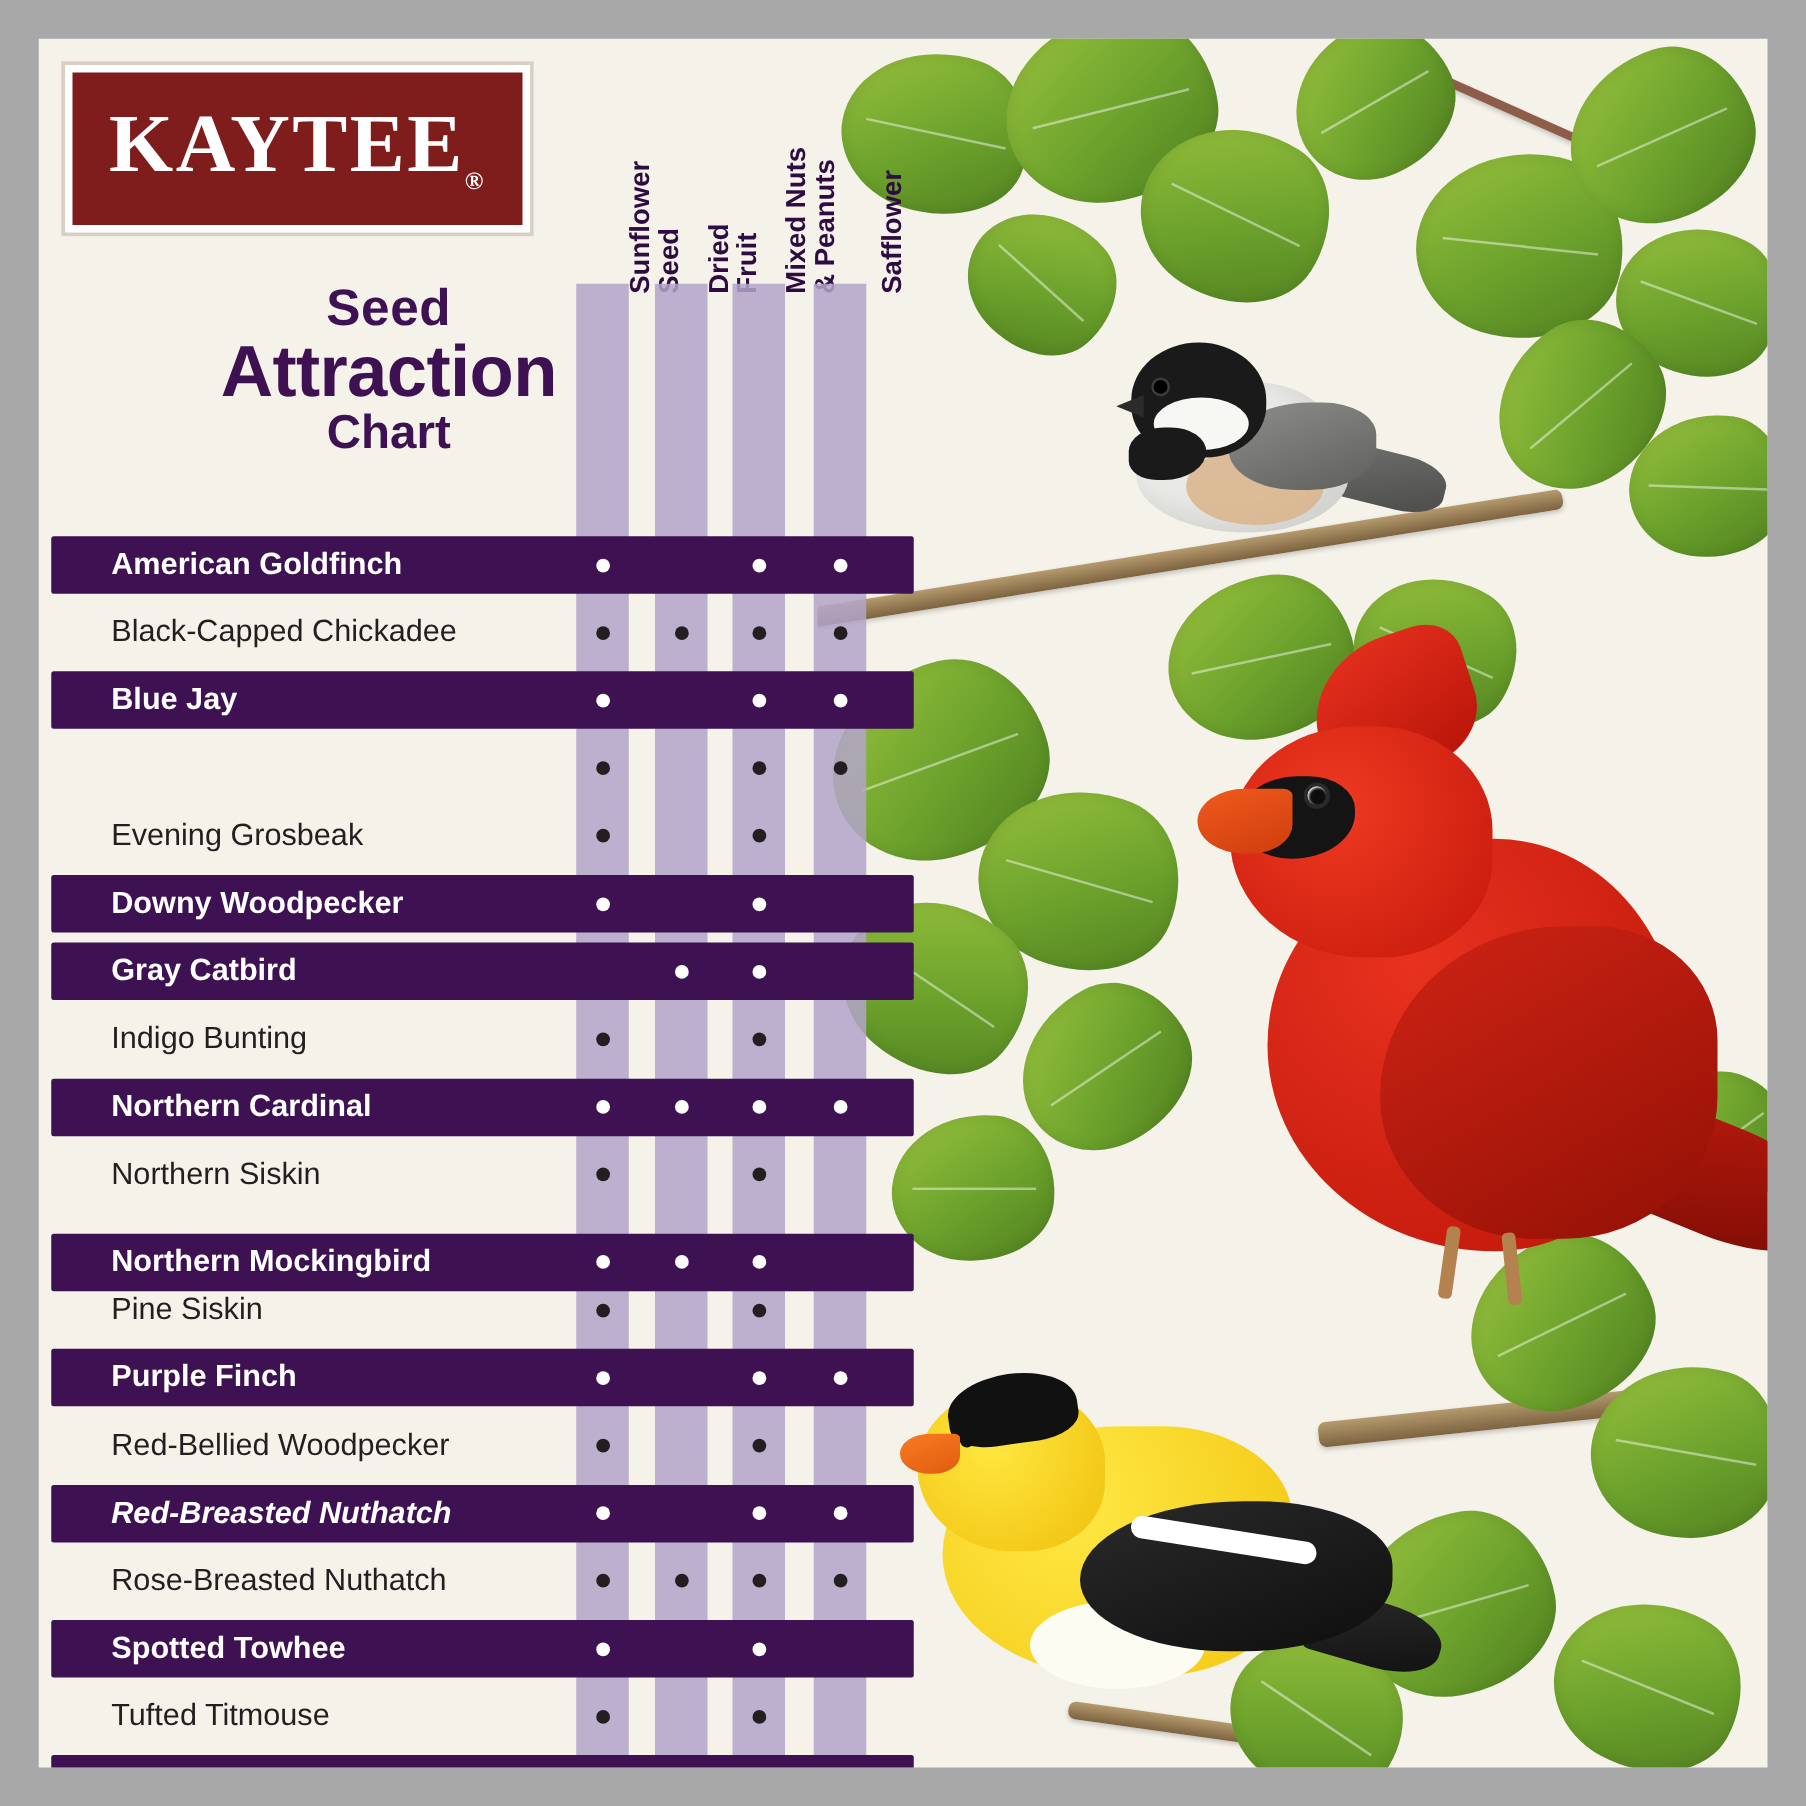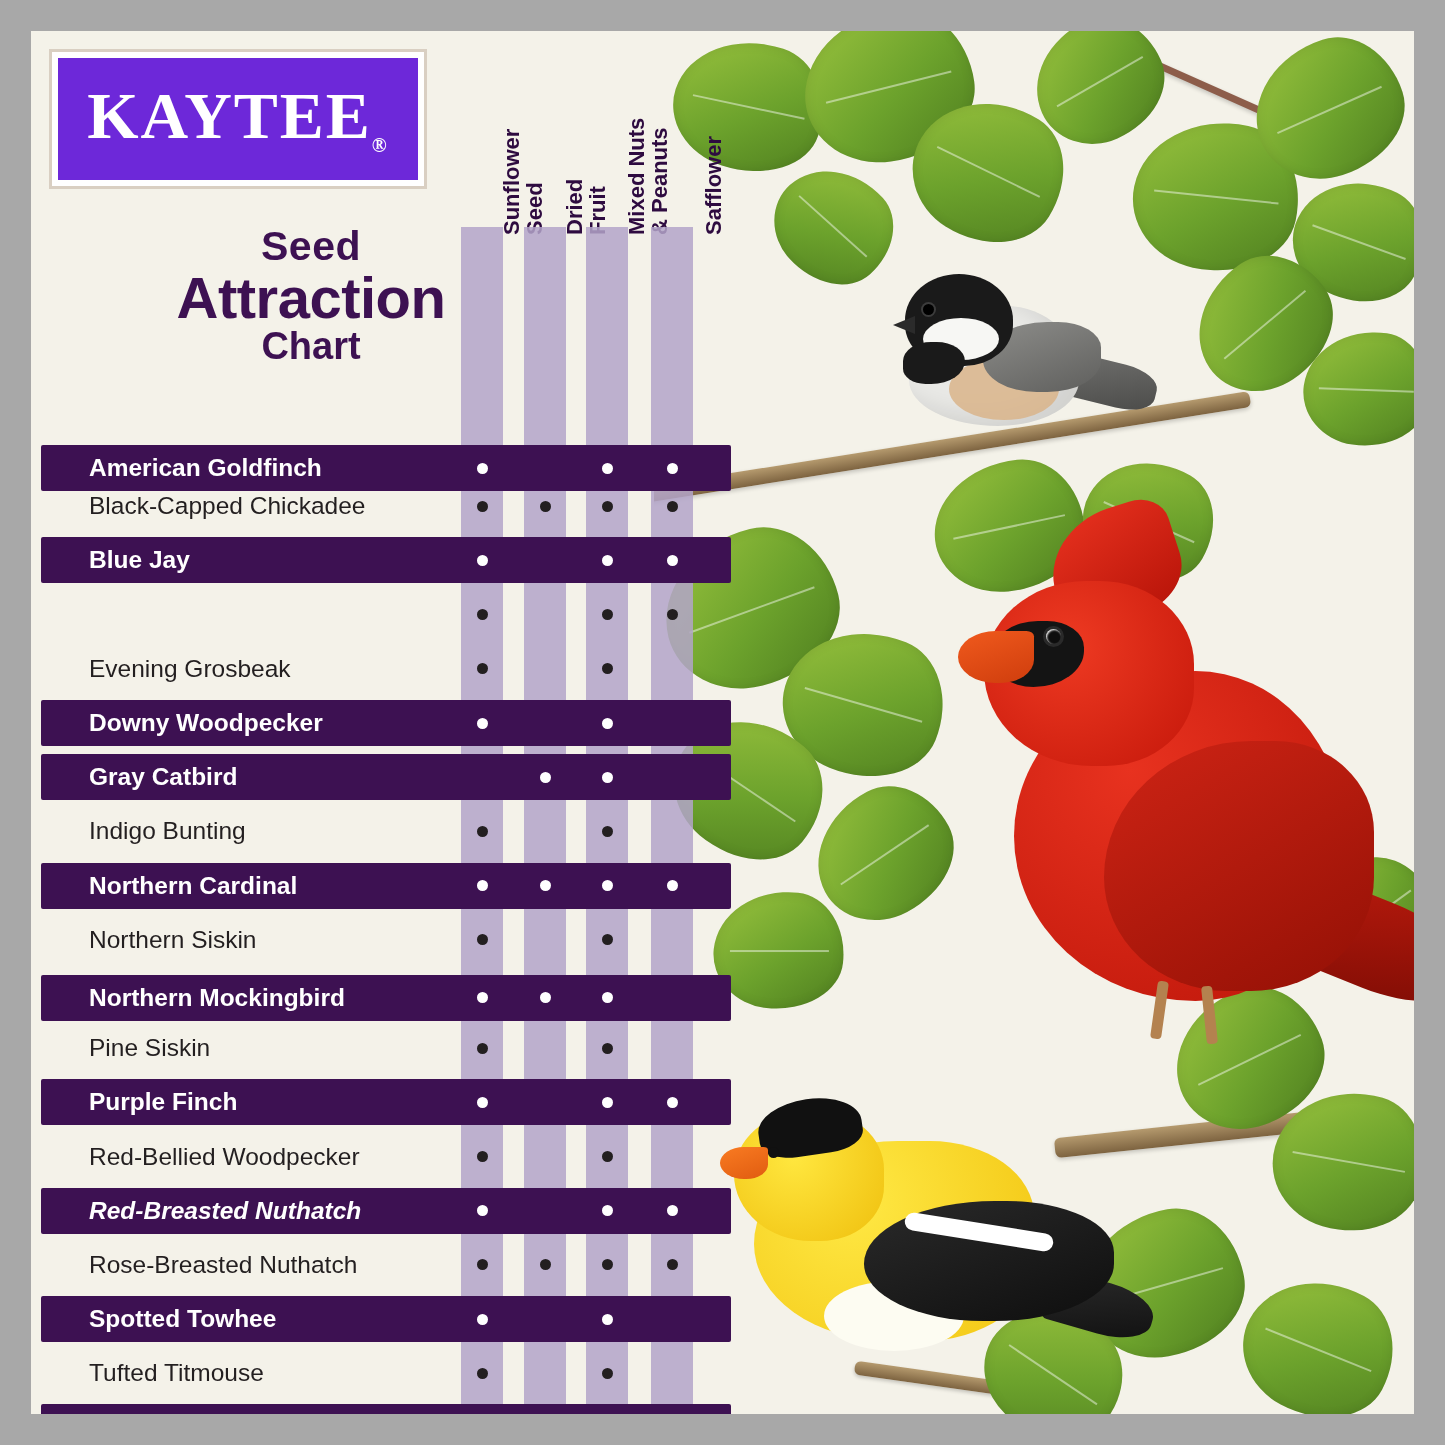--- a/index.html
+++ b/index.html
@@ -67,21 +67,21 @@
   .gf-tail{position:absolute;left:330px;top:230px;width:110px;height:52px;background:linear-gradient(160deg,#2b2b2b,#101010);border-radius:8px 45% 45% 8px;transform:rotate(16deg);}
   .gf-belly{position:absolute;left:110px;top:230px;width:140px;height:70px;background:#fdfcf2;border-radius:50%;}
 
   
   .logo{
     position:absolute;left:18px;top:18px;width:378px;height:140px;
     background:#ffffff;border:3px solid #d9cfc2;
     box-sizing:border-box;padding:6px;
   }
   .logo-inner{
-    width:100%;height:100%;background:#6d28d9;display:flex;align-items:center;justify-content:center;
+    width:100%;height:100%;background:#7f1d1d;display:flex;align-items:center;justify-content:center;
   }
   .logo-text{
     color:#fff;font-family:"Liberation Serif",serif;font-weight:bold;
     font-size:66px;letter-spacing:2px;line-height:1;
     position:relative;
   }
   .logo-text .reg{font-size:20px;vertical-align:sub;}
 
   
   .chart-title{
@@ -222,83 +222,83 @@
 Seed</div>
       <div class="colstrip" style="left: 483px;"></div>
       <div class="colhead" style="left: 525px; top: 8px;">Dried
 Fruit</div>
       <div class="colstrip" style="left: 545px;"></div>
       <div class="colhead" style="left: 587px; top: 8px;">Mixed Nuts
 &amp; Peanuts</div>
       <div class="colstrip" style="left: 610px;"></div>
       <div class="colhead" style="left: 652px; top: 8px;">Safflower</div>
       <div class="rows" style="top: 198px;">
+        <div class="row alt" style="top: 0px;">
+          <div class="rowbar"></div>
+          <div class="rowlabel">American Goldfinch</div>
+          <div class="dot" style="left: 435.5px;"></div>
+          <div class="dot" style="left: 560.5px;"></div>
+          <div class="dot" style="left: 625.5px;"></div>
+        </div>
+        <div class="row" style="top: 0px;">
+          <div class="rowlabel">Black-Capped Chickadee</div>
+          <div class="dot" style="left: 435.5px;"></div>
+          <div class="dot" style="left: 498.5px;"></div>
+          <div class="dot" style="left: 560.5px;"></div>
+          <div class="dot" style="left: 625.5px;"></div>
+        </div>
+        <div class="row alt" style="top: 0px;">
+          <div class="rowbar"></div>
+          <div class="rowlabel">Blue Jay</div>
+          <div class="dot" style="left: 435.5px;"></div>
+          <div class="dot" style="left: 560.5px;"></div>
+          <div class="dot" style="left: 625.5px;"></div>
+        </div>
+        <div class="row" style="top: 0px;">
+          <div class="dot" style="left: 435.5px;"></div>
+          <div class="dot" style="left: 560.5px;"></div>
+          <div class="dot" style="left: 625.5px;"></div>
+        </div>
+        <div class="row" style="top: 0px;">
+          <div class="rowlabel">Evening Grosbeak</div>
+          <div class="dot" style="left: 435.5px;"></div>
+          <div class="dot" style="left: 560.5px;"></div>
+        </div>
+        <div class="row alt" style="top: 0px;">
+          <div class="rowbar"></div>
+          <div class="rowlabel">Downy Woodpecker</div>
+          <div class="dot" style="left: 435.5px;"></div>
+          <div class="dot" style="left: 560.5px;"></div>
+        </div>
+        <div class="row alt" style="top: 0px;">
+          <div class="rowbar"></div>
+          <div class="rowlabel">Gray Catbird</div>
+          <div class="dot" style="left: 498.5px;"></div>
+          <div class="dot" style="left: 560.5px;"></div>
+        </div>
+        <div class="row" style="top: 0px;">
+          <div class="rowlabel">Indigo Bunting</div>
+          <div class="dot" style="left: 435.5px;"></div>
+          <div class="dot" style="left: 560.5px;"></div>
+        </div>
+        <div class="row alt" style="top: 0px;">
+          <div class="rowbar"></div>
+          <div class="rowlabel">Northern Cardinal</div>
+          <div class="dot" style="left: 435.5px;"></div>
+          <div class="dot" style="left: 498.5px;"></div>
+          <div class="dot" style="left: 560.5px;"></div>
+          <div class="dot" style="left: 625.5px;"></div>
+        </div>
+        <div class="row" style="top: 0px;">
+          <div class="rowlabel">Northern Siskin</div>
+          <div class="dot" style="left: 435.5px;"></div>
+          <div class="dot" style="left: 560.5px;"></div>
+        </div>
         <div class="row alt" style="top: 16px;">
           <div class="rowbar"></div>
-          <div class="rowlabel">American Goldfinch</div>
-          <div class="dot" style="left: 435.5px;"></div>
-          <div class="dot" style="left: 560.5px;"></div>
-          <div class="dot" style="left: 625.5px;"></div>
-        </div>
-        <div class="row" style="top: 0px;">
-          <div class="rowlabel">Black-Capped Chickadee</div>
-          <div class="dot" style="left: 435.5px;"></div>
-          <div class="dot" style="left: 498.5px;"></div>
-          <div class="dot" style="left: 560.5px;"></div>
-          <div class="dot" style="left: 625.5px;"></div>
-        </div>
-        <div class="row alt" style="top: 0px;">
-          <div class="rowbar"></div>
-          <div class="rowlabel">Blue Jay</div>
-          <div class="dot" style="left: 435.5px;"></div>
-          <div class="dot" style="left: 560.5px;"></div>
-          <div class="dot" style="left: 625.5px;"></div>
-        </div>
-        <div class="row" style="top: 0px;">
-          <div class="dot" style="left: 435.5px;"></div>
-          <div class="dot" style="left: 560.5px;"></div>
-          <div class="dot" style="left: 625.5px;"></div>
-        </div>
-        <div class="row" style="top: 0px;">
-          <div class="rowlabel">Evening Grosbeak</div>
-          <div class="dot" style="left: 435.5px;"></div>
-          <div class="dot" style="left: 560.5px;"></div>
-        </div>
-        <div class="row alt" style="top: 0px;">
-          <div class="rowbar"></div>
-          <div class="rowlabel">Downy Woodpecker</div>
-          <div class="dot" style="left: 435.5px;"></div>
-          <div class="dot" style="left: 560.5px;"></div>
-        </div>
-        <div class="row alt" style="top: 0px;">
-          <div class="rowbar"></div>
-          <div class="rowlabel">Gray Catbird</div>
-          <div class="dot" style="left: 498.5px;"></div>
-          <div class="dot" style="left: 560.5px;"></div>
-        </div>
-        <div class="row" style="top: 0px;">
-          <div class="rowlabel">Indigo Bunting</div>
-          <div class="dot" style="left: 435.5px;"></div>
-          <div class="dot" style="left: 560.5px;"></div>
-        </div>
-        <div class="row alt" style="top: 0px;">
-          <div class="rowbar"></div>
-          <div class="rowlabel">Northern Cardinal</div>
-          <div class="dot" style="left: 435.5px;"></div>
-          <div class="dot" style="left: 498.5px;"></div>
-          <div class="dot" style="left: 560.5px;"></div>
-          <div class="dot" style="left: 625.5px;"></div>
-        </div>
-        <div class="row" style="top: 0px;">
-          <div class="rowlabel">Northern Siskin</div>
-          <div class="dot" style="left: 435.5px;"></div>
-          <div class="dot" style="left: 560.5px;"></div>
-        </div>
-        <div class="row alt" style="top: 4px;">
-          <div class="rowbar"></div>
           <div class="rowlabel">Northern Mockingbird</div>
           <div class="dot" style="left: 435.5px;"></div>
           <div class="dot" style="left: 498.5px;"></div>
           <div class="dot" style="left: 560.5px;"></div>
         </div>
         <div class="row" style="top: 0px;">
           <div class="rowlabel">Pine Siskin</div>
           <div class="dot" style="left: 435.5px;"></div>
           <div class="dot" style="left: 560.5px;"></div>
         </div>

